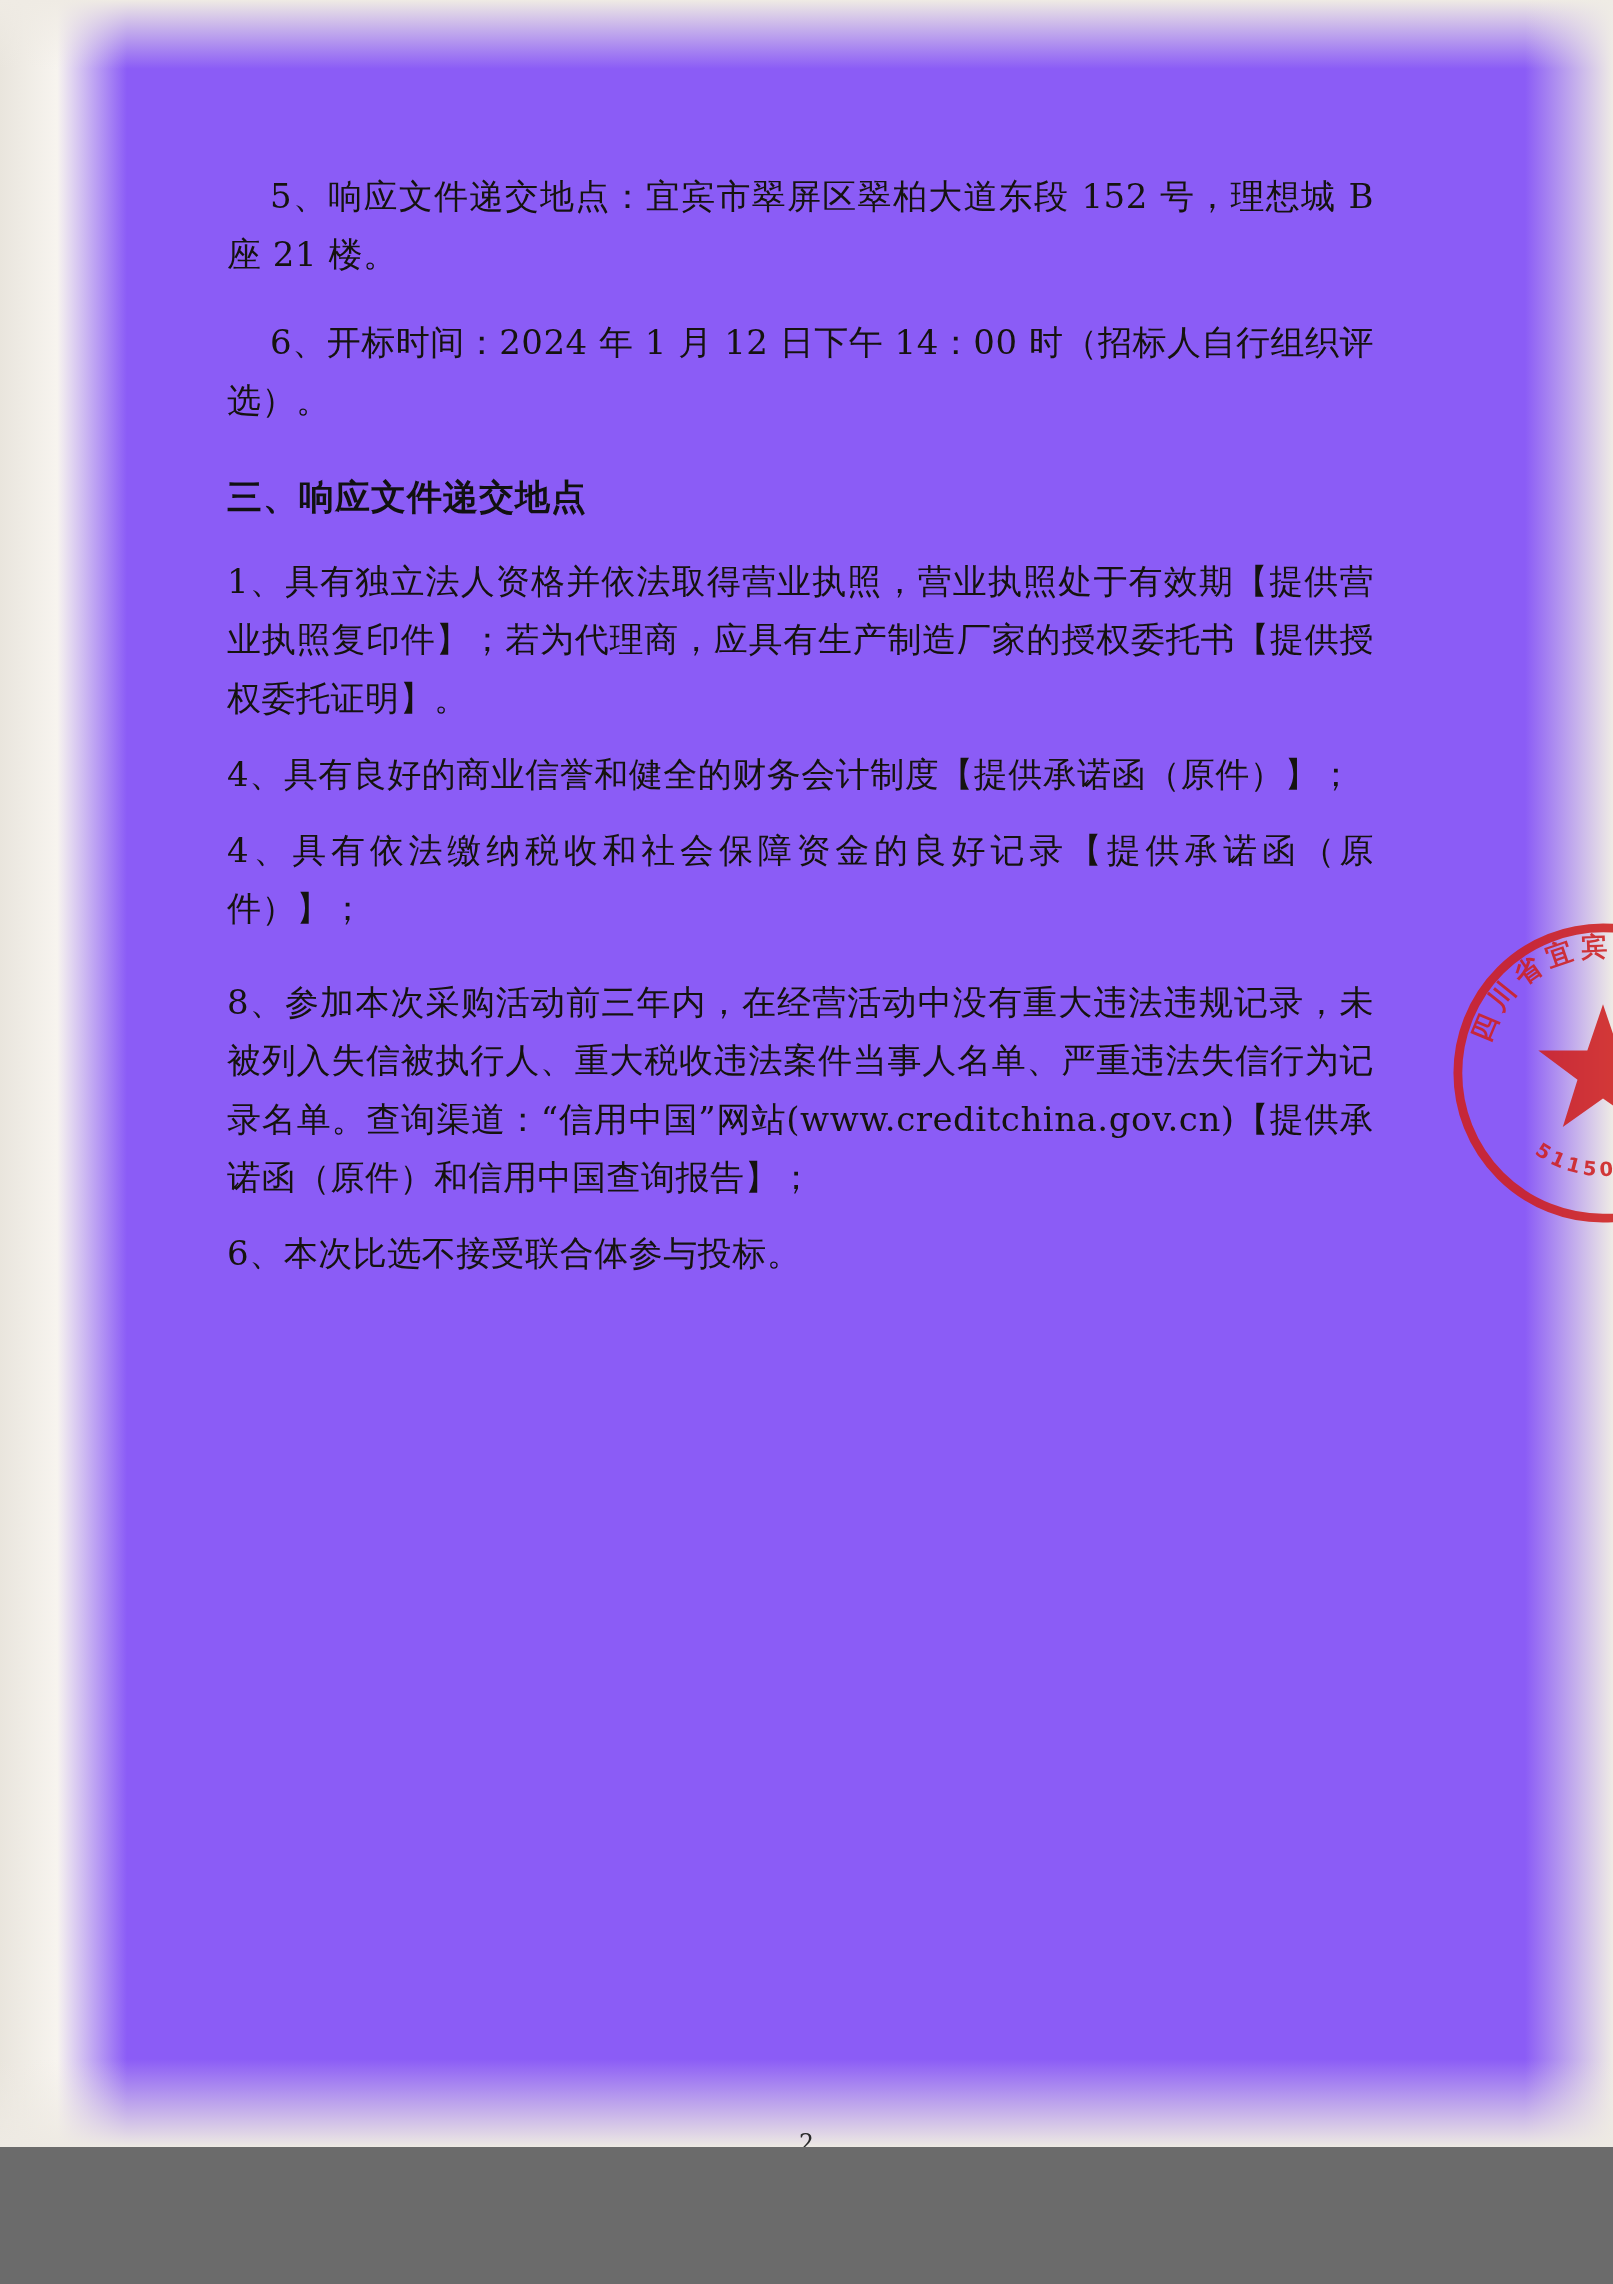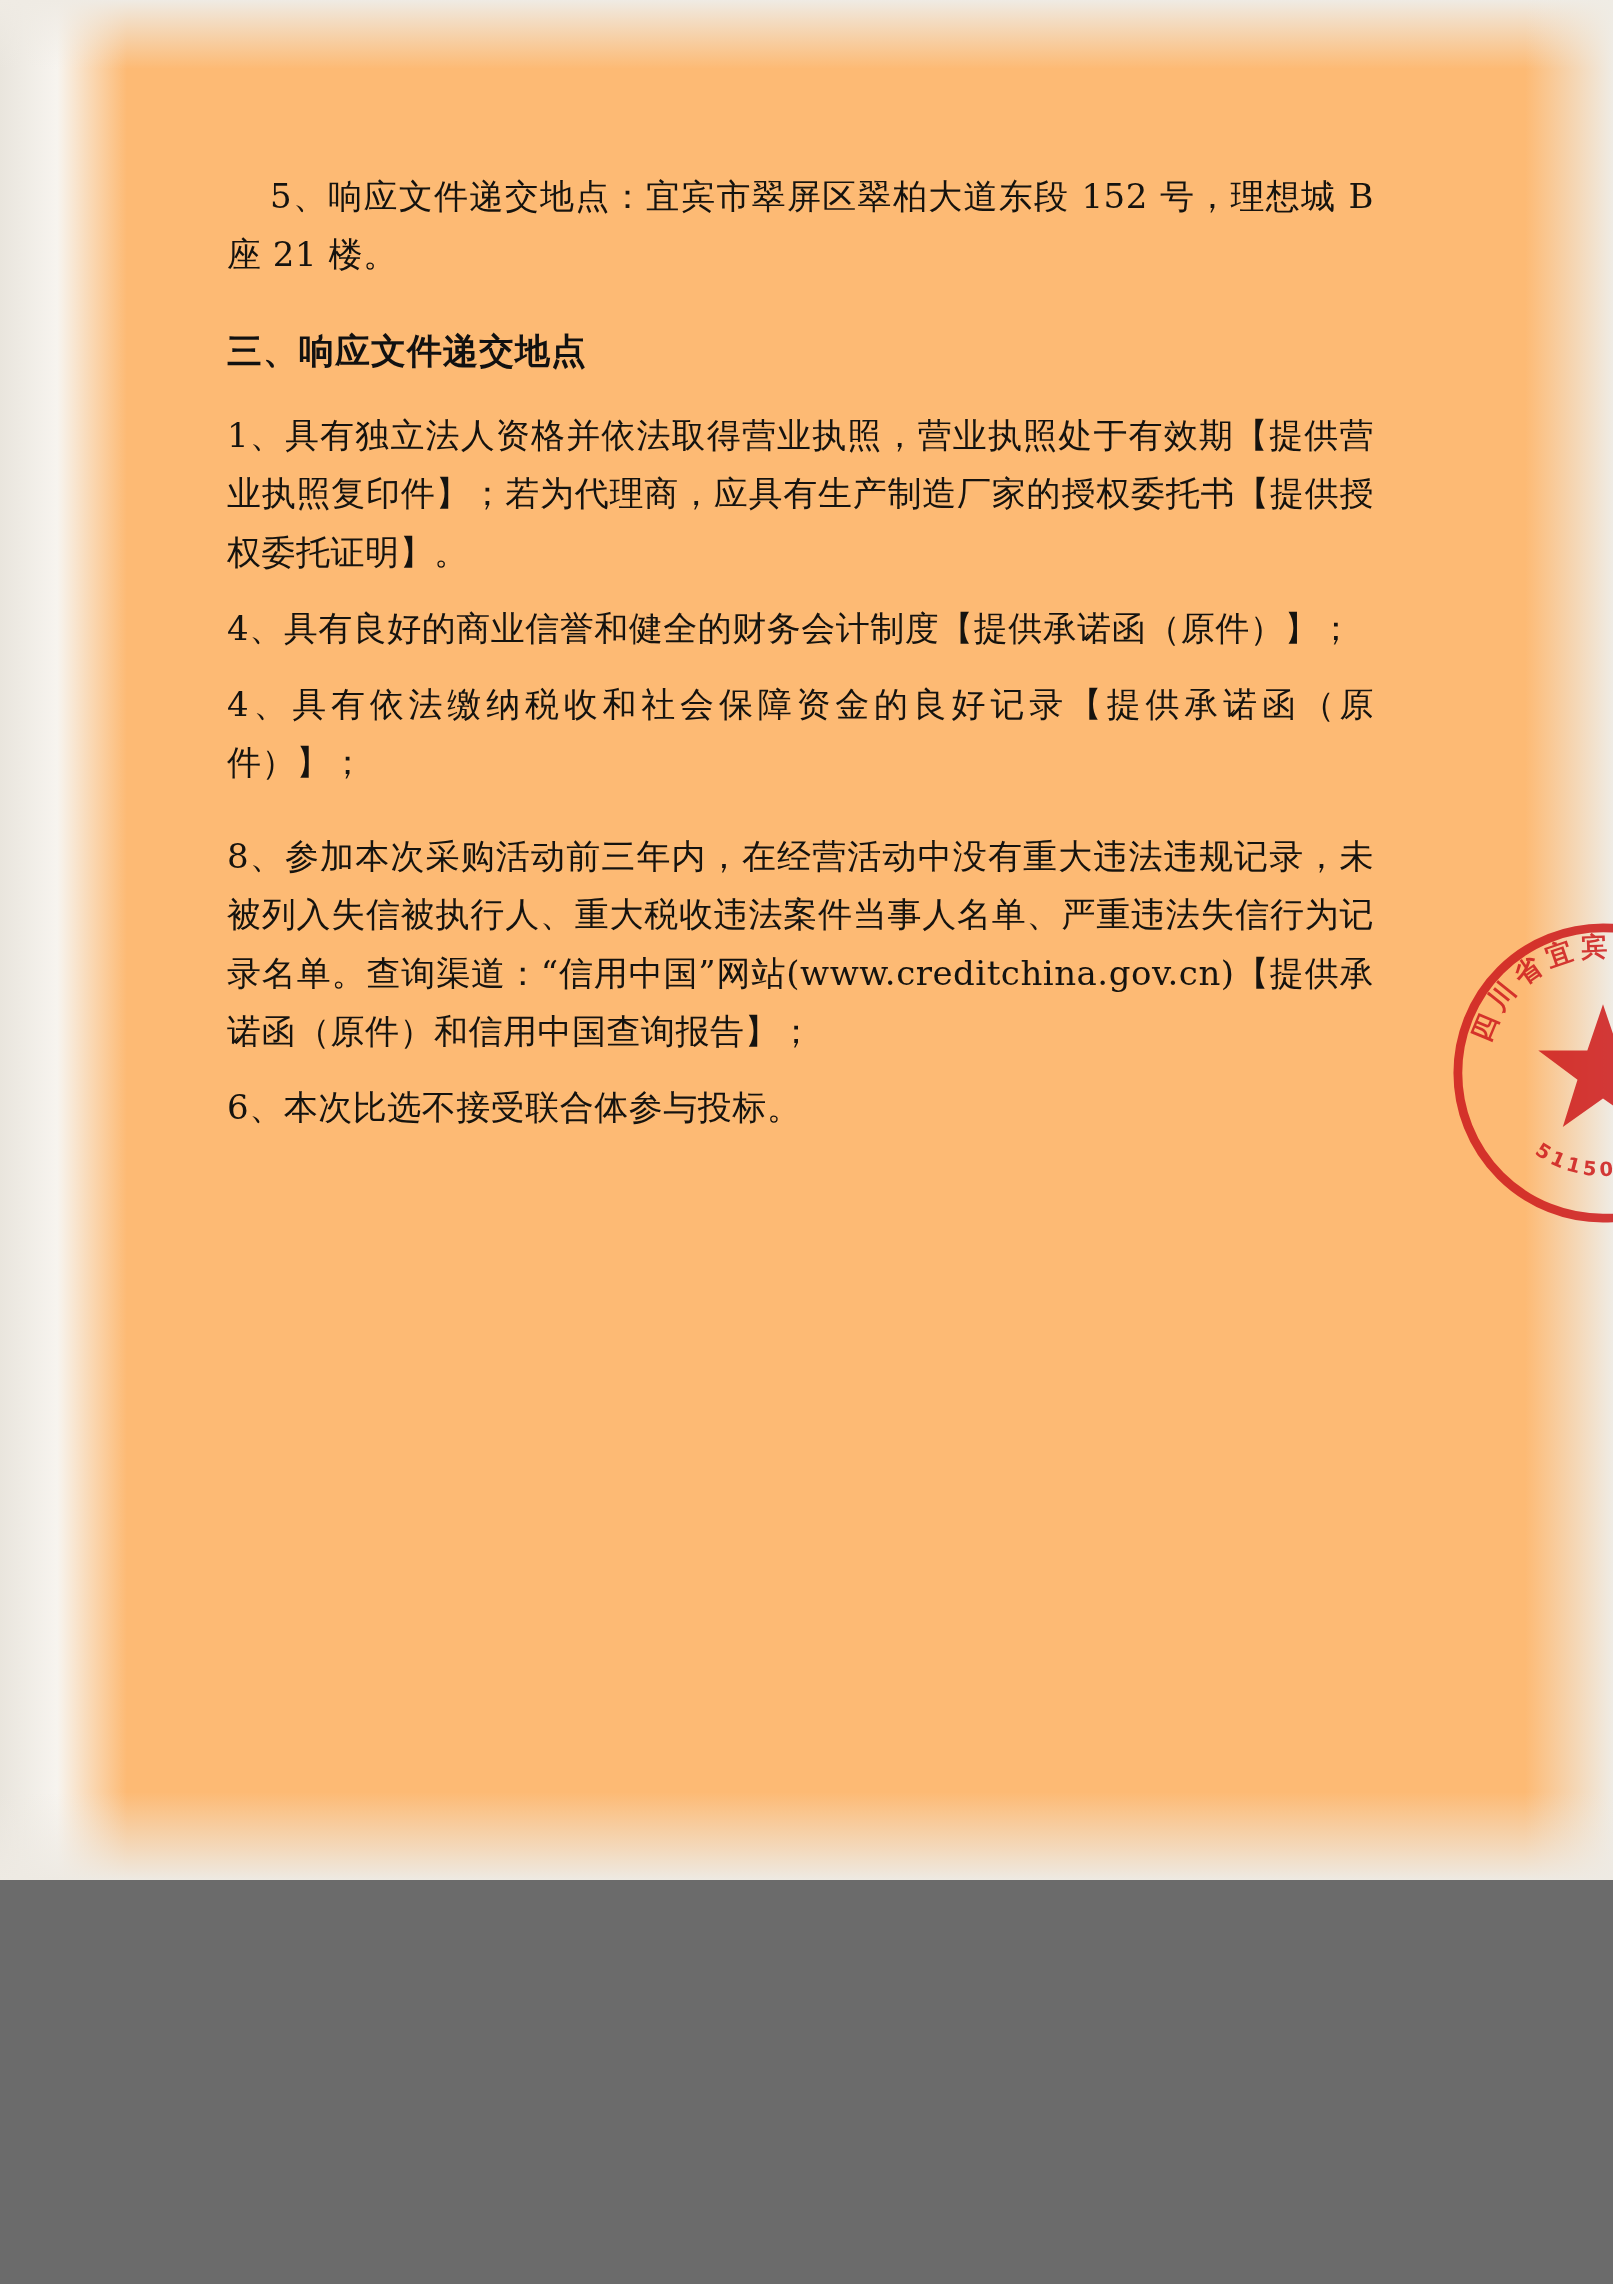--- a/index.html
+++ b/index.html
@@ -3,23 +3,23 @@
 <meta charset="utf-8">
 <style>
   html, body {
     margin: 0;
     padding: 0;
     background: #6b6b6b;
   }
   .page {
     position: relative;
     width: 1613px;
-    height: 1880px;
+    height: 2147px;
     margin: 0 auto;
-    background: #fdba74;
+    background: #8b5cf6;
     overflow: hidden;
     font-family: "DejaVu Serif", "Liberation Serif", serif;
     box-sizing: border-box;
   }
   
   .paper-shade-left {
     position: absolute;
     left: 0; top: 0;
     width: 127px; height: 100%;
     background: linear-gradient(to right, #e9e5dd 0%, #f7f4ef 45%, rgba(253,251,247,0) 100%);
@@ -109,20 +109,21 @@
 <div class="page">
 
   <div class="paper-shade-left"></div>
   <div class="paper-shade-top"></div>
   <div class="paper-shade-right"></div>
   <div class="paper-shade-bottom"></div>
 
   <div class="content">
 
     <p class="para indent">5、响应文件递交地点：宜宾市翠屏区翠柏大道东段 152 号，理想城 B 座 21 楼。</p>
+    <p class="para indent">6、开标时间：2024 年 1 月 12 日下午 14：00 时（招标人自行组织评选）。</p>
 
     <h2 class="heading">三、响应文件递交地点</h2>
 
     <p class="para tight">1、具有独立法人资格并依法取得营业执照，营业执照处于有效期【提供营业执照复印件】；若为代理商，应具有生产制造厂家的授权委托书【提供授权委托证明】。</p>
     <p class="para tight">4、具有良好的商业信誉和健全的财务会计制度【提供承诺函（原件）】；</p>
     <p class="para gap-lg">4、具有依法缴纳税收和社会保障资金的良好记录【提供承诺函（原件）】；</p>
     <p class="para tight">8、参加本次采购活动前三年内，在经营活动中没有重大违法违规记录，未被列入失信被执行人、重大税收违法案件当事人名单、严重违法失信行为记录名单。查询渠道：“信用中国”网站(www.creditchina.gov.cn)【提供承诺函（原件）和信用中国查询报告】；</p>
     <p class="para">6、本次比选不接受联合体参与投标。</p>
 
   </div>

